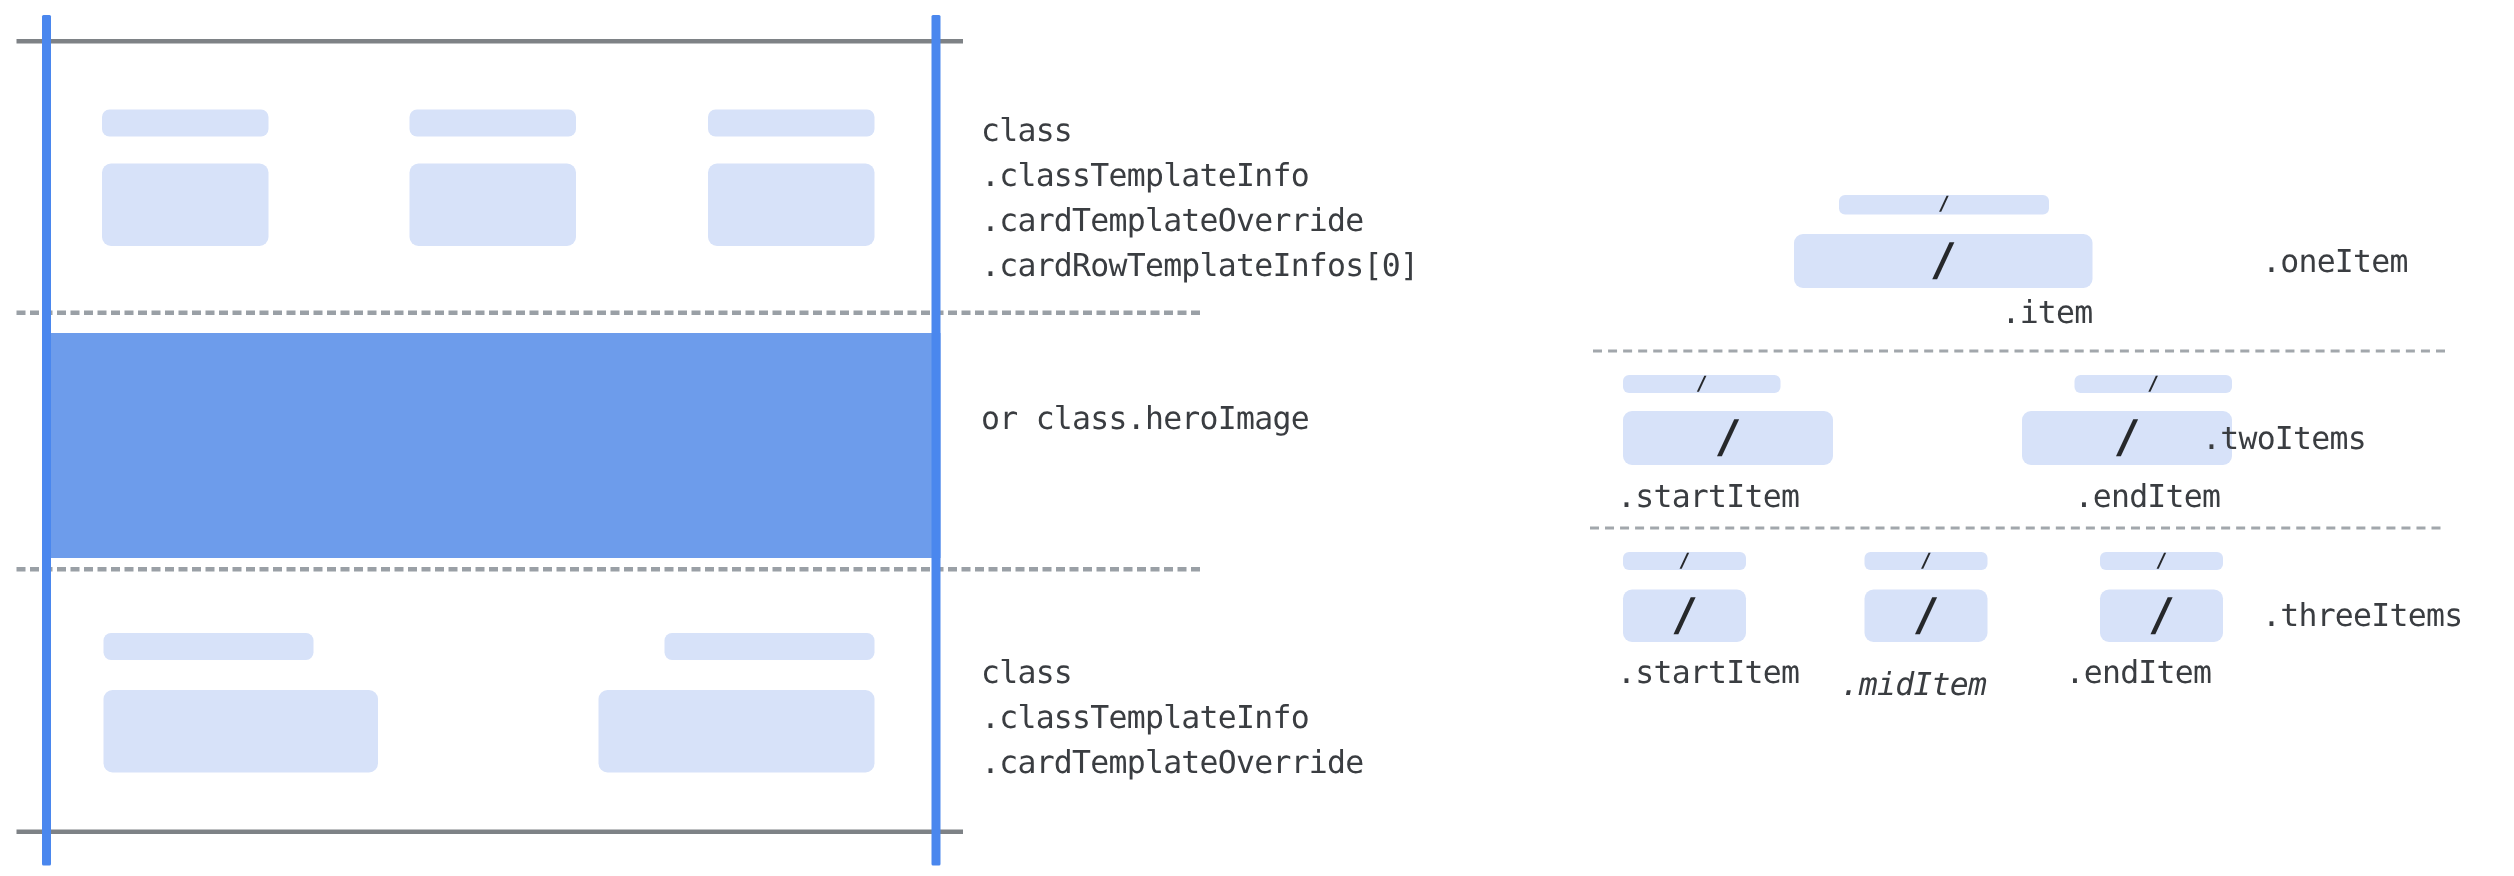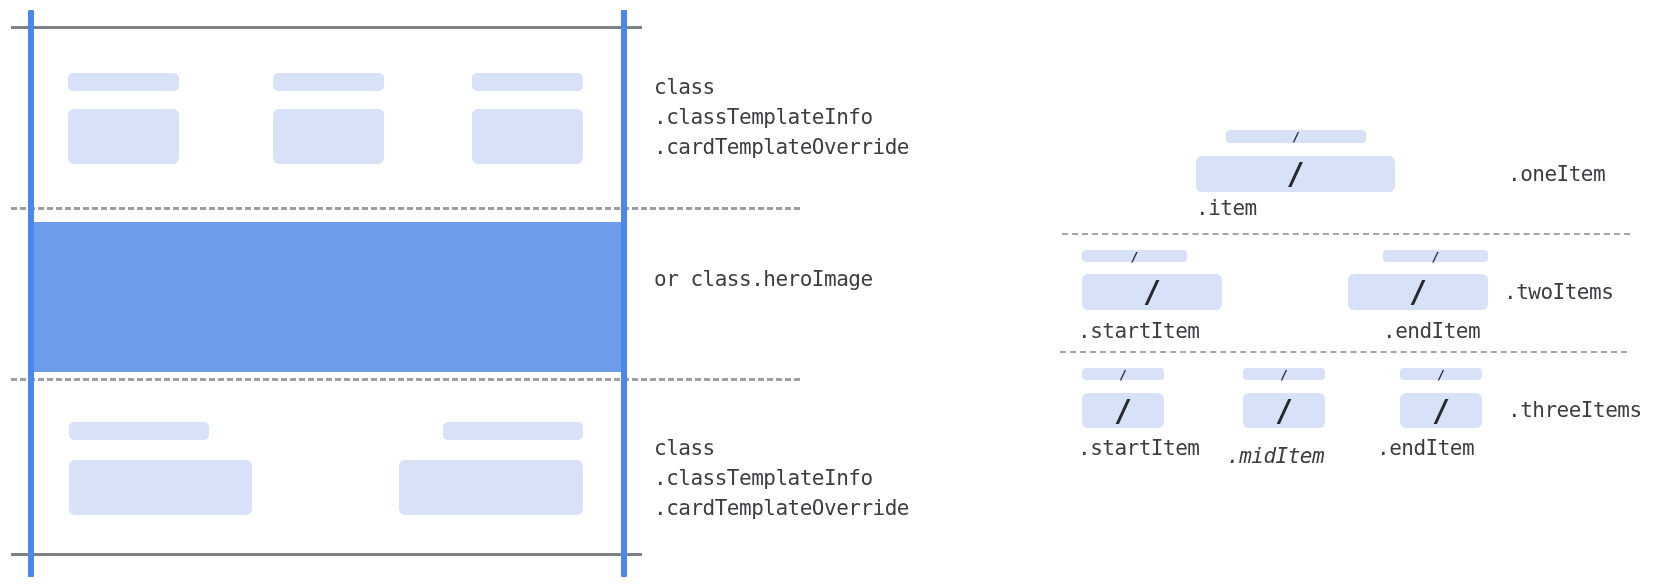--- a/index.html
+++ b/index.html
@@ -28,21 +28,21 @@
   .heading {
     font-family:"Liberation Sans","DejaVu Sans",sans-serif;
     font-weight:700; font-size:34px; line-height:36px; color:#84888d; letter-spacing:-0.5px;
     white-space:nowrap;
   }
   .mono {
     font-family:"DejaVu Sans Mono","Liberation Mono",monospace;
     font-size:21px; line-height:30px; color:#3a3d41; white-space:nowrap; letter-spacing:-0.5px;
   }
   .mono-label { line-height:22px;text-align:center; }
-  .center { text-align:left; }
+  .center { text-align:right; }
 </style>
 </head>
 <body>
 
 <div class="canvas">
 
   <div class="abs hline" style="left:11px; top:26px; width:631px;"></div>
   <div class="abs hline" style="left:11px; top:553px; width:631px;"></div>
 
   <div class="abs hero" style="left:31px; top:222px; width:596px; height:150px;"></div>
@@ -62,20 +62,21 @@
 
   <div class="abs bar" style="left:69px;  top:422px; width:140px; height:18px;"></div>
   <div class="abs bar bar-lg" style="left:69px;  top:460px; width:183px; height:55px;"></div>
   <div class="abs bar" style="left:443px; top:422px; width:140px; height:18px;"></div>
   <div class="abs bar bar-lg" style="left:399px; top:460px; width:184px; height:55px;"></div>
 
   <div class="abs" style="left:654px; top:72px;">
     <div class="mono">class</div>
     <div class="mono">.classTemplateInfo</div>
     <div class="mono">.cardTemplateOverride</div>
+    <div class="mono">.cardRowTemplateInfos[0]</div>
   </div>
 
   <div class="abs" style="left:654px; top:264px;">
     <div class="mono">or class.heroImage</div>
   </div>
 
   <div class="abs" style="left:654px; top:433px;">
     <div class="mono">class</div>
     <div class="mono">.classTemplateInfo</div>
     <div class="mono">.cardTemplateOverride</div>
@@ -99,21 +100,21 @@
     <span class="slash-lg">/</span>
   </div>
   <div class="abs bar slashbar" style="left:1383px; top:250px; width:105px; height:12px; border-radius:4px;">
     <span class="slash-sm">/</span>
   </div>
   <div class="abs bar bar-lg slashbar" style="left:1348px; top:274px; width:140px; height:36px;">
     <span class="slash-lg">/</span>
   </div>
   <div class="abs mono mono-label" style="left:1078px; top:320px;">.startItem</div>
   <div class="abs mono mono-label" style="left:1383px; top:320px;">.endItem</div>
-  <div class="abs mono mono-label" style="left:1468px; top:281px;margin-left:36px;">.twoItems</div>
+  <div class="abs mono mono-label" style="left:1468px; top:281px;">.twoItems</div>
 
   <div class="abs dash-right" style="left:1060px; top:351px; width:567px;"></div>
 
   <div class="abs bar slashbar" style="left:1082px; top:368px; width:82px; height:12px; border-radius:4px;">
     <span class="slash-sm">/</span>
   </div>
   <div class="abs bar bar-lg slashbar" style="left:1082px; top:393px; width:82px; height:35px;">
     <span class="slash-lg">/</span>
   </div>
   <div class="abs bar slashbar" style="left:1243px; top:368px; width:82px; height:12px; border-radius:4px;">

